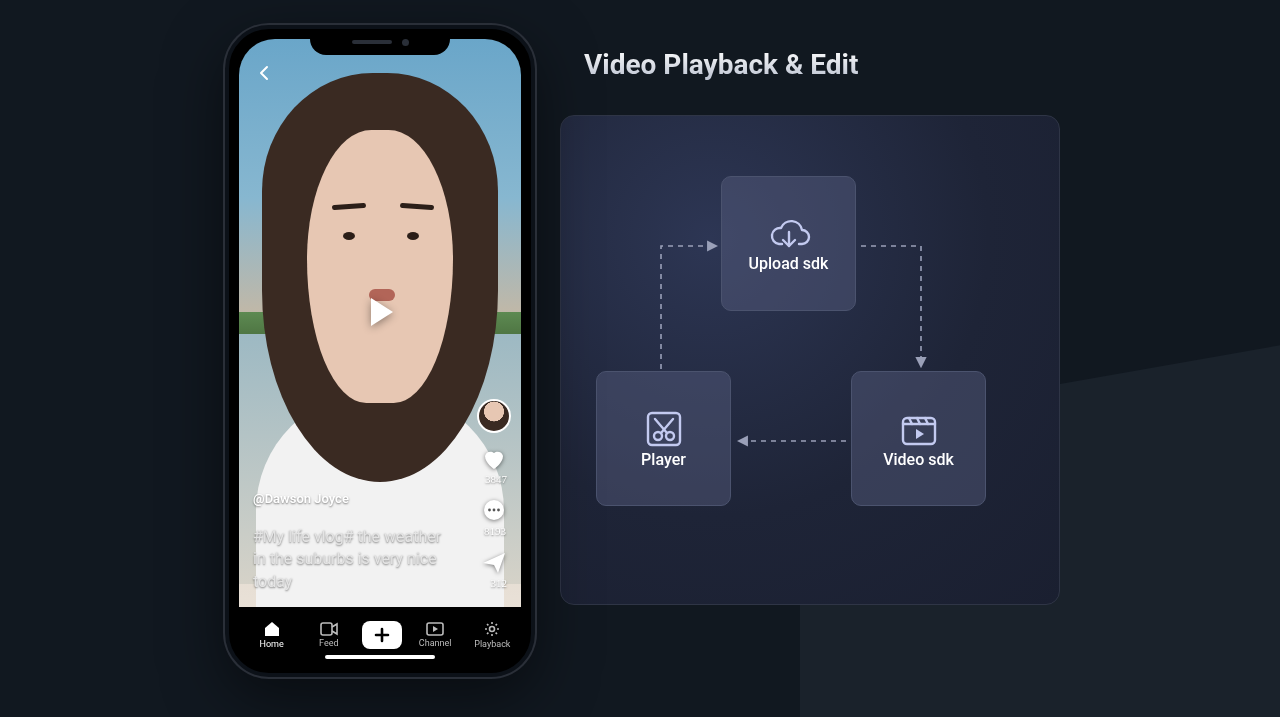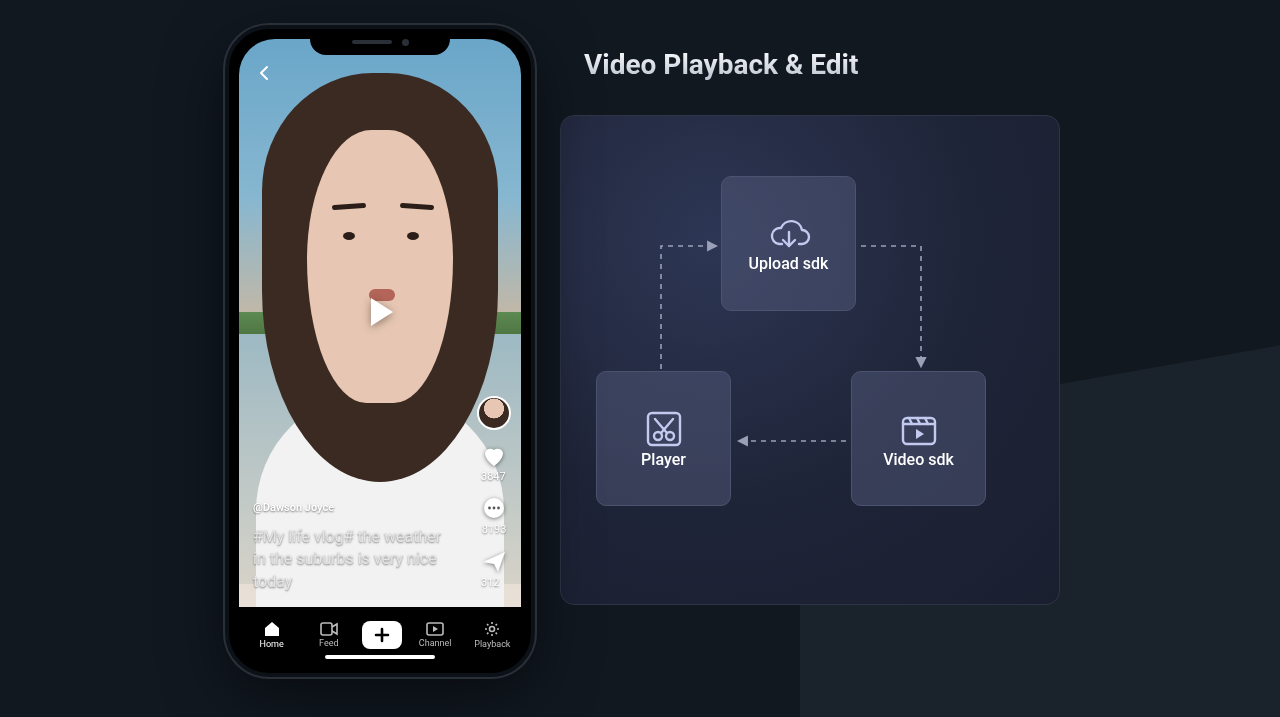--- a/index.html
+++ b/index.html
@@ -108,28 +108,28 @@
 
   .side-actions {
     position:absolute; right:10px; bottom:18px;
     display:flex; flex-direction:column; align-items:center; gap:14px; z-index:6;
     color:#fff; font-size:11px; text-shadow:0 1px 2px rgba(0,0,0,.5);
   }
   .avatar {
     width:34px; height:34px; border-radius:50%; border:2px solid #fff;
     background: radial-gradient(circle at 50% 35%, #e7c7b3 0 40%, #3a2a22 41% 100%);
   }
-  .action { display:flex; flex-direction:column; align-items:flex-start; gap:2px; }
+  .action { display:flex; flex-direction:column; align-items:flex-end; gap:2px;font-family:Liberation Serif, serif; }
   .action svg { filter: drop-shadow(0 1px 2px rgba(0,0,0,.5)); }
 
   .caption {
     position:absolute; left:14px; right:70px; bottom:14px; z-index:6;
     color:#fff; text-shadow:0 1px 2px rgba(0,0,0,.5);
   }
-  .caption .user { font-size:11px; font-weight:600; margin-bottom:12px;}
+  .caption .user { font-size:13px; font-weight:600; margin-bottom:20px;}
   .caption .text { font-size:16px; line-height:1.4; color:#e4e4e4;}
 
   .tabbar {
     position:absolute; left:4px; right:0; bottom:0; height:56px;
     background:#000; display:flex; align-items:center; justify-content:space-around;
     font-size:9px; color:#bcbcbc;
   }
   .tab { display:flex; flex-direction:column; align-items:center; gap:2px; width:48px;}
   .tab.active { color:#fff; }
   .tab-add {

